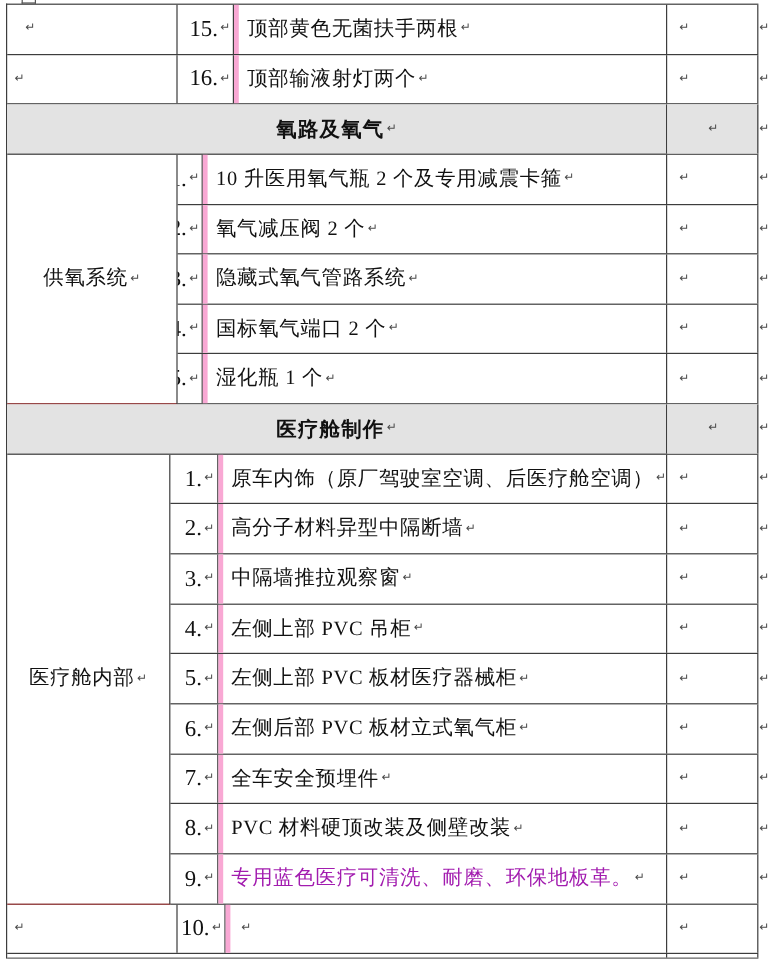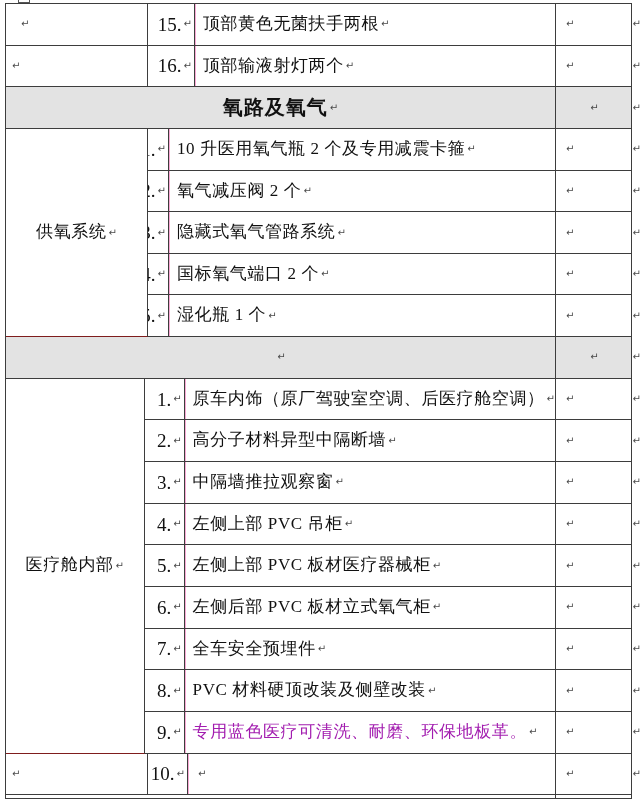--- a/index.html
+++ b/index.html
@@ -18,30 +18,30 @@
   .r,.hr{display:flex;height:41.65px;border-bottom:1px solid #3d3d3d;position:relative;box-sizing:border-box;}
   .c{display:flex;align-items:center;box-sizing:border-box;border-right:1px solid #3d3d3d;overflow:hidden;}
   .cat,.cat-empty{width:142px;}
   .cat{justify-content:center;}
   .cat-empty{justify-content:flex-start;padding-left:4px;}
   .pad12{padding-left:13px;}
   .numA{width:47px;}
   .numB{width:21px;}
   .numC{width:40px;}
   .num{justify-content:flex-end;padding-right:2px;}
-  .txt{flex:1;border-left:1px solid #f9a8d4;padding-left:7px;align-items:center;}
+  .txt{flex:1;border-left:4px solid #f9a8d4;padding-left:7px;align-items:center;}
   .mark{width:76px;padding-left:8px;}
   .hr{background:#e3e3e3;}
   .hcell{flex:1;justify-content:center;}
   .hmark{width:76px;justify-content:center;padding-left:0;background:#e3e3e3;}
   .sect{display:flex;box-sizing:border-box;}
   .sect .cat{border-bottom:1px solid #7f1d1d;}
   .rows{flex:1;display:flex;flex-direction:column;}
   .t{font-size:17px;letter-spacing:0.6px;line-height:1.1;white-space:nowrap;}
-  .ht{font-size:20px;font-weight:700;letter-spacing:1px;}
+  .ht{font-size:17px;font-weight:700;letter-spacing:1px;}
   .n{font-size:19px;line-height:1;}
   .red .t,.red-t{color:#a21caf;}
   .pm{
     font-family:"DejaVu Sans",sans-serif;font-size:10px;color:#4a4a4a;
     line-height:1;margin-left:2px;flex:0 0 auto;
   }
   .om{position:absolute;right:-9px;top:50%;transform:translateY(-50%);margin:0;}
   .pr1{display:flex;height:4px;border-bottom:1px solid #3d3d3d;box-sizing:border-box;}
   .pa{flex:1;border-right:1px solid #3d3d3d;}
   .pb{width:76px;border-right:1px solid #3d3d3d;box-sizing:border-box;}
@@ -175,20 +175,21 @@
           <div class="c mark">
               <span class="pm">↵</span>
             </div>
           <span class="pm om">↵</span>
         </div>
       </div>
     </div>
 
     <div class="hr">
       <div class="c hcell">
+          <span class="ht">医疗舱制作</span>
           <span class="pm">↵</span>
         </div>
       <div class="c hmark">
           <span class="pm">↵</span>
         </div>
       <span class="pm om">↵</span>
     </div>
 
     <div class="sect">
       <div class="c cat">

